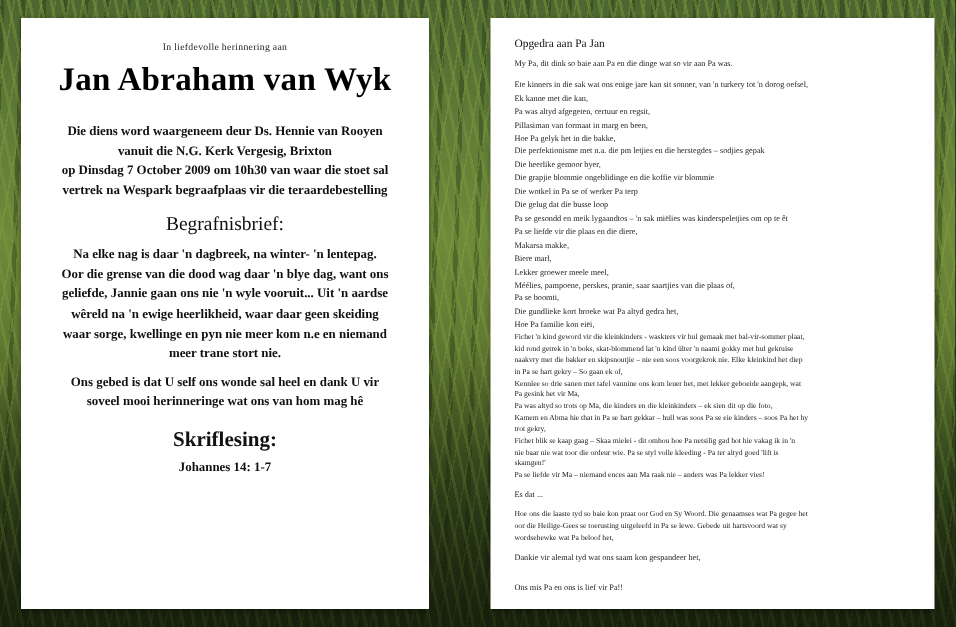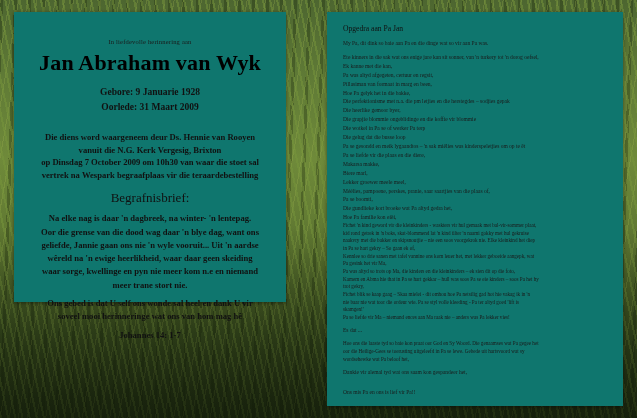--- a/index.html
+++ b/index.html
@@ -42,29 +42,29 @@
   .pages {
     position: absolute;
     inset: 0;
     display: flex;
     justify-content: space-between;
     padding: 12px 14px;
     box-sizing: border-box;
   }
 
   .page {
-    background: #0f766e;
+    background: #ffffff;
     box-shadow: 0 1px 4px rgba(0,0,0,0.45);
     box-sizing: border-box;
     position: relative;
   }
   .page-left {
     width: 272px;
-    height: 290px;
-    padding: 24px 16px 10px 16px;
+    height: 394px;
+    padding: 14px 16px 10px 16px;
     text-align: center;
     color: #111;
   }
   .page-right {
     width: 296px;
     height: 394px;
     padding: 10px 12px 8px 14px;
     text-align: left;
     color: #111;
   }
@@ -158,30 +158,20 @@
 <body>
 
 <div class="bg"></div>
 
 <div class="pages">
 
   <div class="page page-left">
     <div class="in-loving">In liefdevolle herinnering aan</div>
     <div class="deceased-name">Jan Abraham van Wyk</div>
 
-    <div class="dates">
-      <div>
-        <span>Gebore:</span>
-        <span>9 Januarie 1928</span>
-      </div>
-      <div>
-        <span>Oorlede:</span>
-        <span>31 Maart 2009</span>
-      </div>
-    </div>
 
     <div class="service-block">
       <div>Die diens word waargeneem deur Ds. Hennie van Rooyen</div>
       <div>vanuit die N.G. Kerk Vergesig, Brixton</div>
       <div>op Dinsdag 7 October 2009 om 10h30 van waar die stoet sal</div>
       <div>vertrek na Wespark begraafplaas vir die teraardebestelling</div>
     </div>
 
     <div class="section-title">Begrafnisbrief:</div>
 
@@ -191,20 +181,21 @@
       <div>geliefde, Jannie gaan ons nie 'n wyle vooruit... Uit 'n aardse</div>
       <div>wêreld na 'n ewige heerlikheid, waar daar geen skeiding</div>
       <div>waar sorge, kwellinge en pyn nie meer kom n.e en niemand</div>
       <div>meer trane stort nie.</div>
       <div style="height:5px"></div>
       <div>Ons gebed is dat U self ons wonde sal heel en dank U vir</div>
       <div>soveel mooi herinneringe wat ons van hom mag hê</div>
     </div>
 
 
+    <div class="scripture-title">Skriflesing:</div>
     <div class="scripture-ref">Johannes 14: 1-7</div>
   </div>
 
   <div class="page page-right">
     <div class="poem-title">Opgedra aan Pa Jan</div>
     <div class="poem">
       <div class="line">My Pa, dit dink so baie aan Pa en die dinge wat so vir aan Pa was.</div>
       <div class="spacer"></div>
       <div class="line">Ete kinners in die sak wat ons enige jare kan sit sonner, van 'n turkery tot 'n dorog oefsel,</div>
       <div class="line">Ek kanne met die kan,</div>

